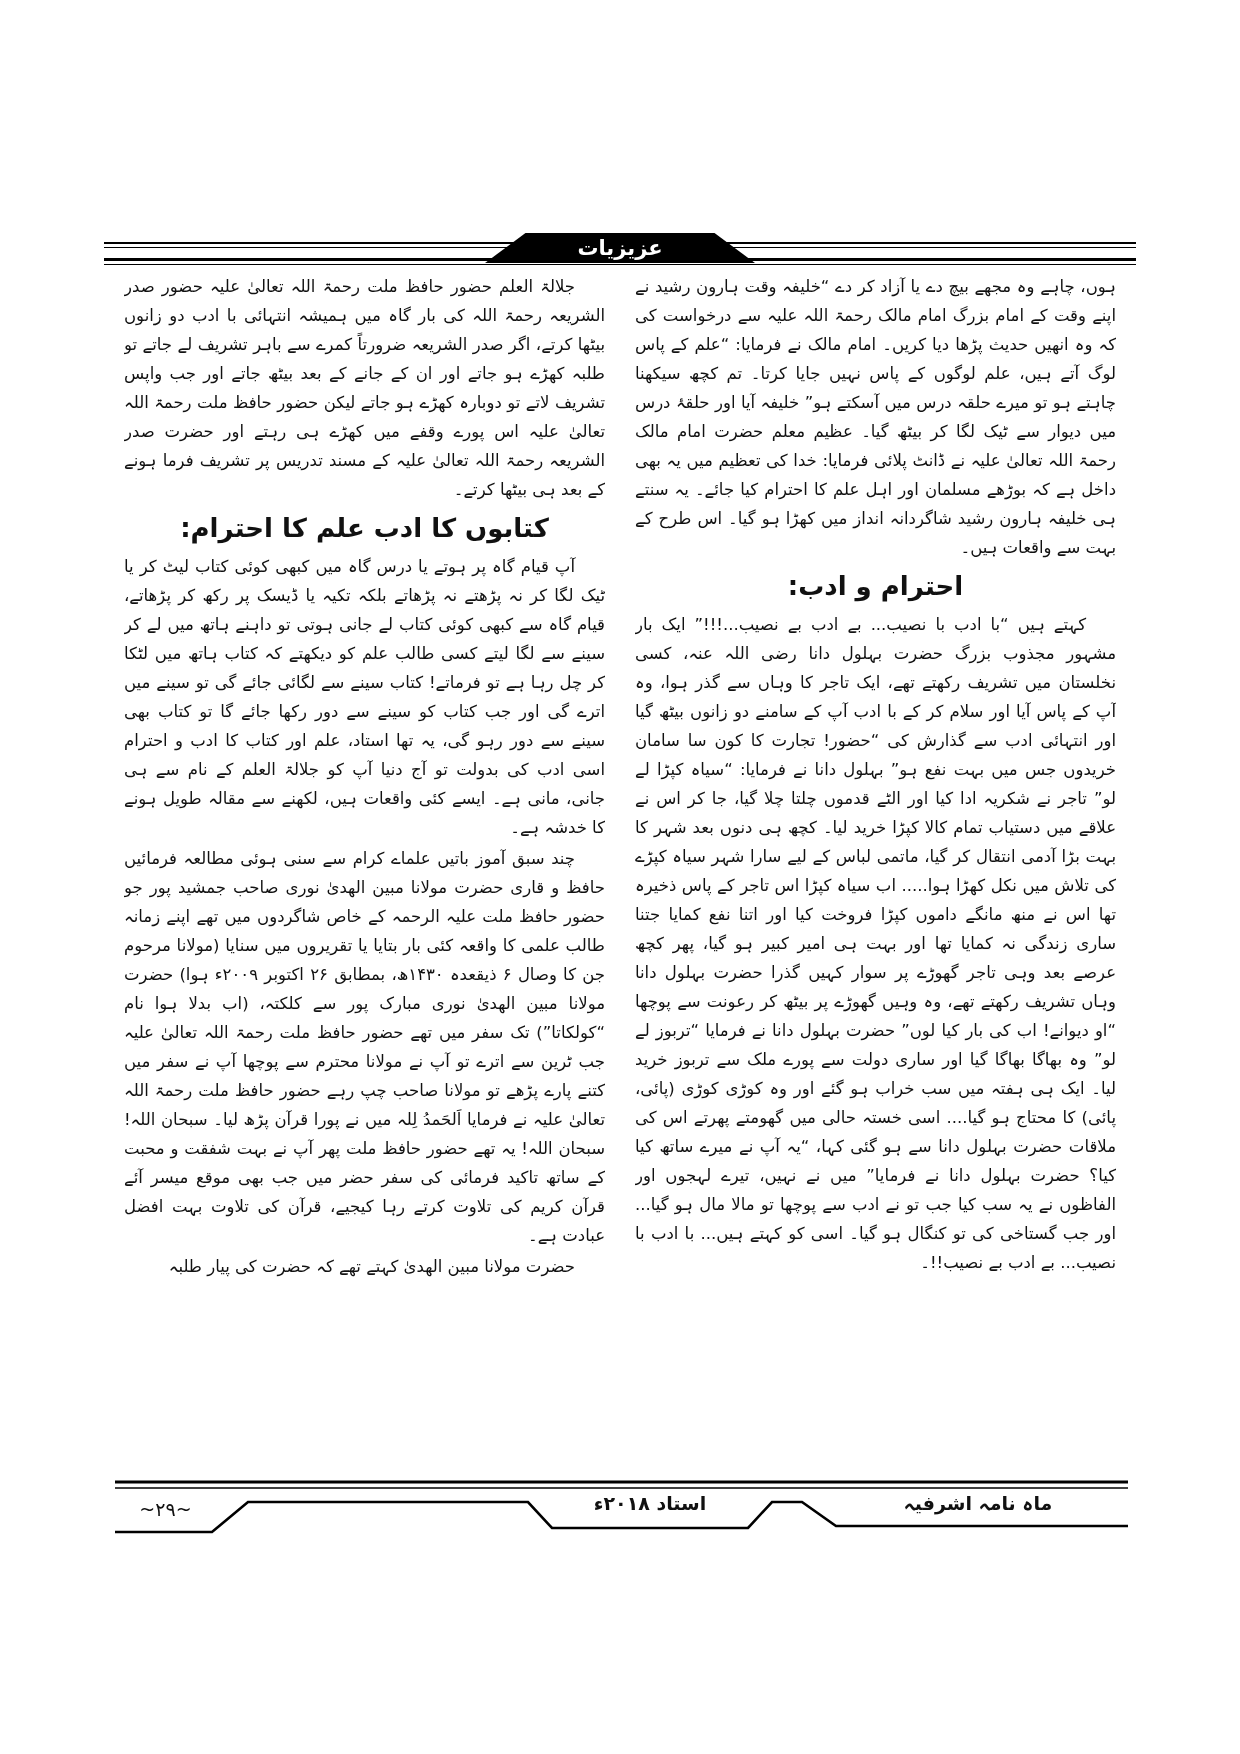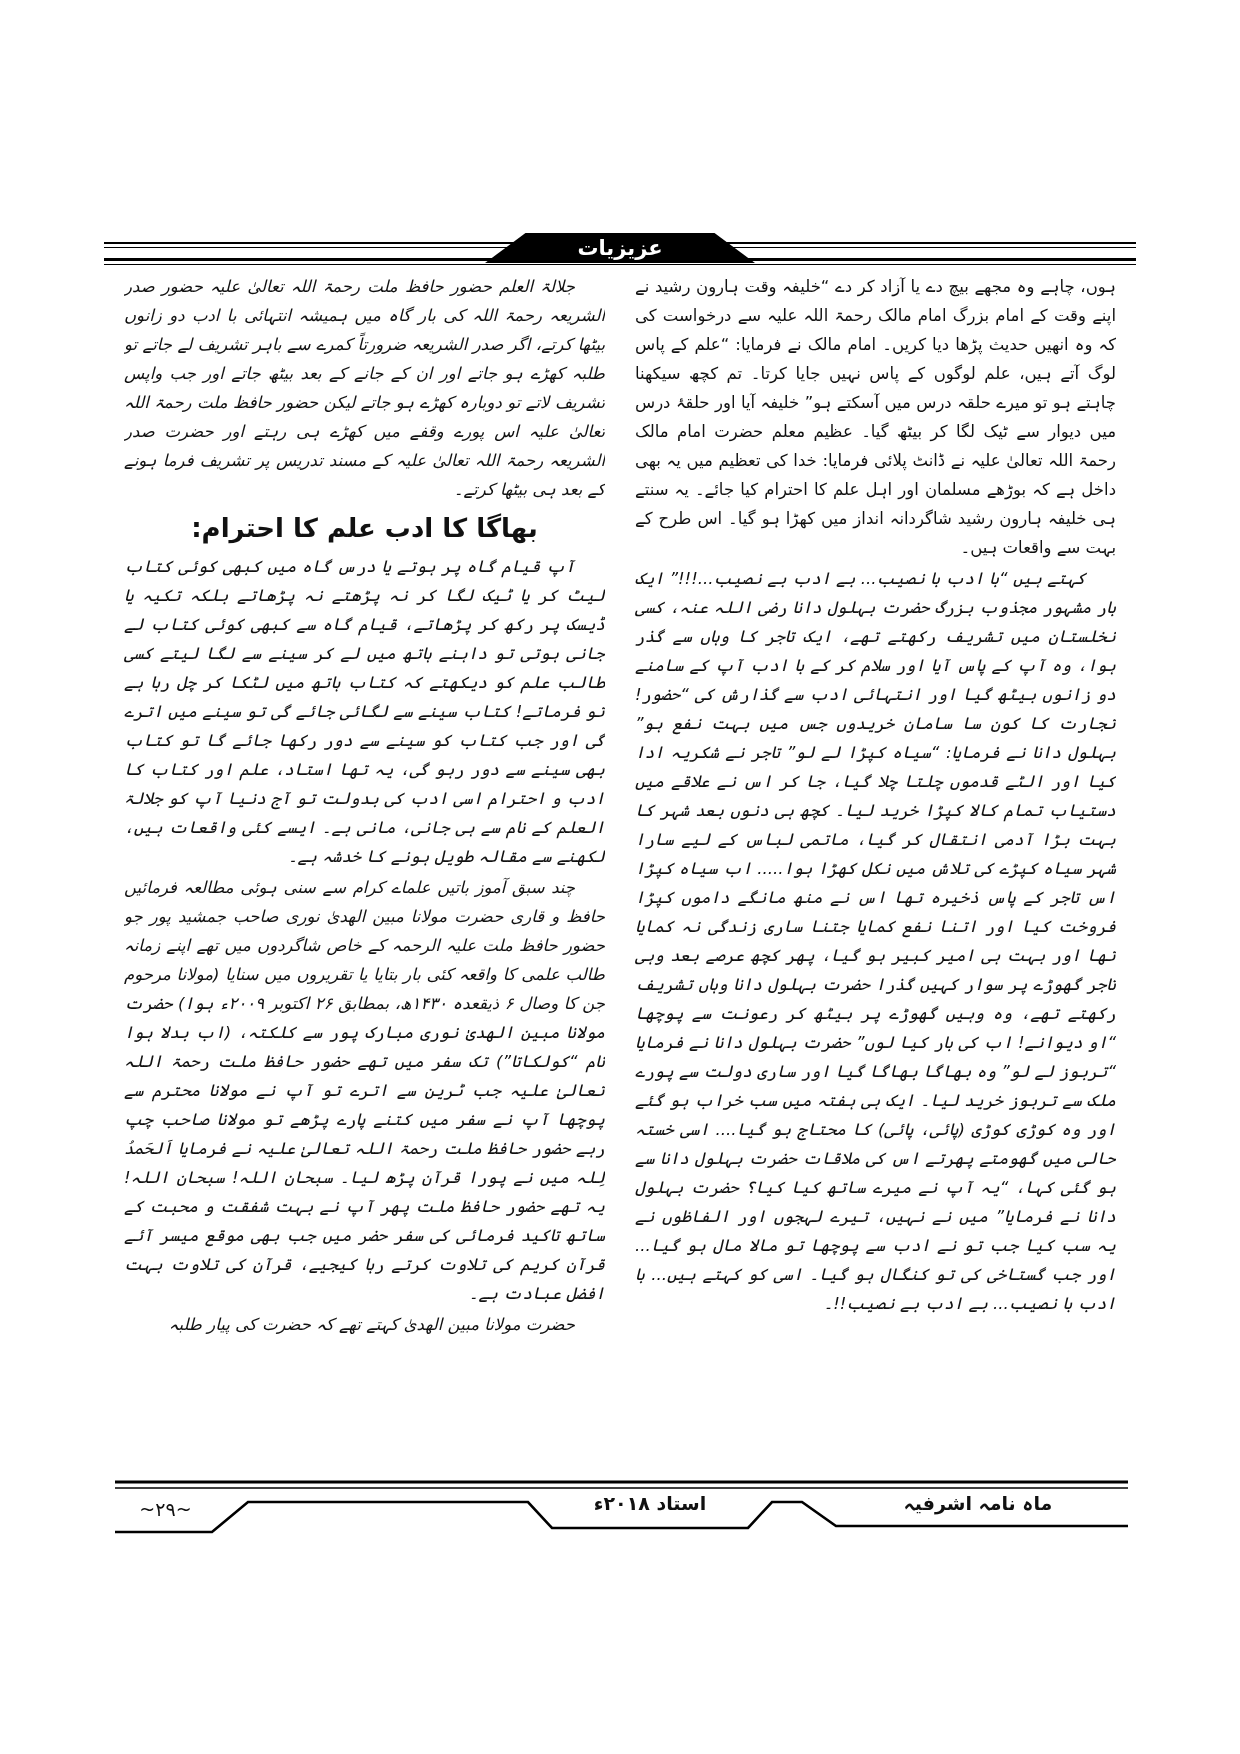--- a/index.html
+++ b/index.html
@@ -22,21 +22,21 @@
     display:flex;align-items:center;justify-content:center;
   }
   .trapezoid span{color:#fff;font-weight:bold;font-size:21px;line-height:1;}
   
   .columns{
     position:absolute;top:272px;left:124px;right:124px;height:1196px;
     display:flex;gap:30px;direction:rtl;overflow:hidden;
   }
   .col{flex:1;min-width:0;text-align:justify;overflow:hidden;}
   .col p{margin:0 0 2px 0;font-size:16.5px;line-height:29px;text-align:justify;}
-  .col p.indent{text-indent:30px;font-style:italic;}
+  .col p.indent{text-indent:30px;}
   .col .sec-head{
     margin:8px 0 6px 0;text-align:center;font-weight:bold;
     font-size:26px;line-height:1.3;letter-spacing:-0.5px;
   }
   .col .sec-head.big{font-size:29px;margin-top:12px;}
   
   .footer{position:absolute;top:1476px;left:100px;width:1040px;height:64px;}
   .footer svg{position:absolute;top:0;left:0;}
   .footer .ftxt{position:absolute;font-size:19px;white-space:nowrap;direction:rtl;}
   .footer .mag{right:22px;top:16px;width:280px;text-align:center;font-weight:bold;}
@@ -55,26 +55,27 @@
     <div class="rule r4"></div>
     <div class="trapezoid">
       <span>عزیزیات</span>
     </div>
   </div>
 
   <div class="columns">
 
     <div class="col">
       <p>ہوں، چاہے وہ مجھے بیچ دے یا آزاد کر دے “خلیفہ وقت ہارون رشید نے اپنے وقت کے امام بزرگ امام مالک رحمۃ اللہ علیہ سے درخواست کی کہ وہ انھیں حدیث پڑھا دیا کریں۔ امام مالک نے فرمایا: “علم کے پاس لوگ آتے ہیں، علم لوگوں کے پاس نہیں جایا کرتا۔ تم کچھ سیکھنا چاہتے ہو تو میرے حلقہ درس میں آسکتے ہو” خلیفہ آیا اور حلقۂ درس میں دیوار سے ٹیک لگا کر بیٹھ گیا۔ عظیم معلم حضرت امام مالک رحمۃ اللہ تعالیٰ علیہ نے ڈانٹ پلائی فرمایا: خدا کی تعظیم میں یہ بھی داخل ہے کہ بوڑھے مسلمان اور اہل علم کا احترام کیا جائے۔ یہ سنتے ہی خلیفہ ہارون رشید شاگردانہ انداز میں کھڑا ہو گیا۔ اس طرح کے بہت سے واقعات ہیں۔</p>
+      <div class="sec-head">احترام و ادب:</div>
       <p class="indent">کہتے ہیں “با ادب با نصیب... بے ادب بے نصیب...!!!” ایک بار مشہور مجذوب بزرگ حضرت بہلول دانا رضی اللہ عنہ، کسی نخلستان میں تشریف رکھتے تھے، ایک تاجر کا وہاں سے گذر ہوا، وہ آپ کے پاس آیا اور سلام کر کے با ادب آپ کے سامنے دو زانوں بیٹھ گیا اور انتہائی ادب سے گذارش کی “حضور! تجارت کا کون سا سامان خریدوں جس میں بہت نفع ہو” بہلول دانا نے فرمایا: “سیاہ کپڑا لے لو” تاجر نے شکریہ ادا کیا اور الٹے قدموں چلتا چلا گیا، جا کر اس نے علاقے میں دستیاب تمام کالا کپڑا خرید لیا۔ کچھ ہی دنوں بعد شہر کا بہت بڑا آدمی انتقال کر گیا، ماتمی لباس کے لیے سارا شہر سیاہ کپڑے کی تلاش میں نکل کھڑا ہوا..... اب سیاہ کپڑا اس تاجر کے پاس ذخیرہ تھا اس نے منھ مانگے داموں کپڑا فروخت کیا اور اتنا نفع کمایا جتنا ساری زندگی نہ کمایا تھا اور بہت ہی امیر کبیر ہو گیا، پھر کچھ عرصے بعد وہی تاجر گھوڑے پر سوار کہیں گذرا حضرت بہلول دانا وہاں تشریف رکھتے تھے، وہ وہیں گھوڑے پر بیٹھ کر رعونت سے پوچھا “او دیوانے! اب کی بار کیا لوں” حضرت بہلول دانا نے فرمایا “تربوز لے لو” وہ بھاگا بھاگا گیا اور ساری دولت سے پورے ملک سے تربوز خرید لیا۔ ایک ہی ہفتہ میں سب خراب ہو گئے اور وہ کوڑی کوڑی (پائی، پائی) کا محتاج ہو گیا.... اسی خستہ حالی میں گھومتے پھرتے اس کی ملاقات حضرت بہلول دانا سے ہو گئی کہا، “یہ آپ نے میرے ساتھ کیا کیا؟ حضرت بہلول دانا نے فرمایا” میں نے نہیں، تیرے لہجوں اور الفاظوں نے یہ سب کیا جب تو نے ادب سے پوچھا تو مالا مال ہو گیا... اور جب گستاخی کی تو کنگال ہو گیا۔ اسی کو کہتے ہیں... با ادب با نصیب... بے ادب بے نصیب!!۔</p>
     </div>
 
     <div class="col">
       <p class="indent">جلالۃ العلم حضور حافظ ملت رحمۃ اللہ تعالیٰ علیہ حضور صدر الشریعہ رحمۃ اللہ کی بار گاہ میں ہمیشہ انتہائی با ادب دو زانوں بیٹھا کرتے، اگر صدر الشریعہ ضرورتاً کمرے سے باہر تشریف لے جاتے تو طلبہ کھڑے ہو جاتے اور ان کے جانے کے بعد بیٹھ جاتے اور جب واپس تشریف لاتے تو دوبارہ کھڑے ہو جاتے لیکن حضور حافظ ملت رحمۃ اللہ تعالیٰ علیہ اس پورے وقفے میں کھڑے ہی رہتے اور حضرت صدر الشریعہ رحمۃ اللہ تعالیٰ علیہ کے مسند تدریس پر تشریف فرما ہونے کے بعد ہی بیٹھا کرتے۔</p>
-      <div class="sec-head">بھاگا کا ادب علم کا احترام:</div>
+      <div class="sec-head">کتابوں کا ادب علم کا احترام:</div>
       <p class="indent">آپ قیام گاہ پر ہوتے یا درس گاہ میں کبھی کوئی کتاب لیٹ کر یا ٹیک لگا کر نہ پڑھتے نہ پڑھاتے بلکہ تکیہ یا ڈیسک پر رکھ کر پڑھاتے، قیام گاہ سے کبھی کوئی کتاب لے جانی ہوتی تو داہنے ہاتھ میں لے کر سینے سے لگا لیتے کسی طالب علم کو دیکھتے کہ کتاب ہاتھ میں لٹکا کر چل رہا ہے تو فرماتے! کتاب سینے سے لگائی جائے گی تو سینے میں اترے گی اور جب کتاب کو سینے سے دور رکھا جائے گا تو کتاب بھی سینے سے دور رہو گی، یہ تھا استاد، علم اور کتاب کا ادب و احترام اسی ادب کی بدولت تو آج دنیا آپ کو جلالۃ العلم کے نام سے ہی جانی، مانی ہے۔ ایسے کئی واقعات ہیں، لکھنے سے مقالہ طویل ہونے کا خدشہ ہے۔</p>
       <p class="indent">چند سبق آموز باتیں علماے کرام سے سنی ہوئی مطالعہ فرمائیں حافظ و قاری حضرت مولانا مبین الھدیٰ نوری صاحب جمشید پور جو حضور حافظ ملت علیہ الرحمہ کے خاص شاگردوں میں تھے اپنے زمانہ طالب علمی کا واقعہ کئی بار بتایا یا تقریروں میں سنایا (مولانا مرحوم جن کا وصال ۶ ذیقعدہ ۱۴۳۰ھ، بمطابق ۲۶ اکتوبر ۲۰۰۹ء ہوا) حضرت مولانا مبین الھدیٰ نوری مبارک پور سے کلکتہ، (اب بدلا ہوا نام “کولکاتا”) تک سفر میں تھے حضور حافظ ملت رحمۃ اللہ تعالیٰ علیہ جب ٹرین سے اترے تو آپ نے مولانا محترم سے پوچھا آپ نے سفر میں کتنے پارے پڑھے تو مولانا صاحب چپ رہے حضور حافظ ملت رحمۃ اللہ تعالیٰ علیہ نے فرمایا اَلحَمدُ لِلہ میں نے پورا قرآن پڑھ لیا۔ سبحان اللہ! سبحان اللہ! یہ تھے حضور حافظ ملت پھر آپ نے بہت شفقت و محبت کے ساتھ تاکید فرمائی کی سفر حضر میں جب بھی موقع میسر آئے قرآن کریم کی تلاوت کرتے رہا کیجیے، قرآن کی تلاوت بہت افضل عبادت ہے۔</p>
       <p class="indent">حضرت مولانا مبین الھدیٰ کہتے تھے کہ حضرت کی پیار طلبہ</p>
     </div>
 
   </div>
 
   <div class="footer">
     <svg width="1040" height="64" viewBox="0 0 1040 64">
       <line x1="15" y1="6" x2="1028" y2="6" stroke="#000" stroke-width="3"></line>

